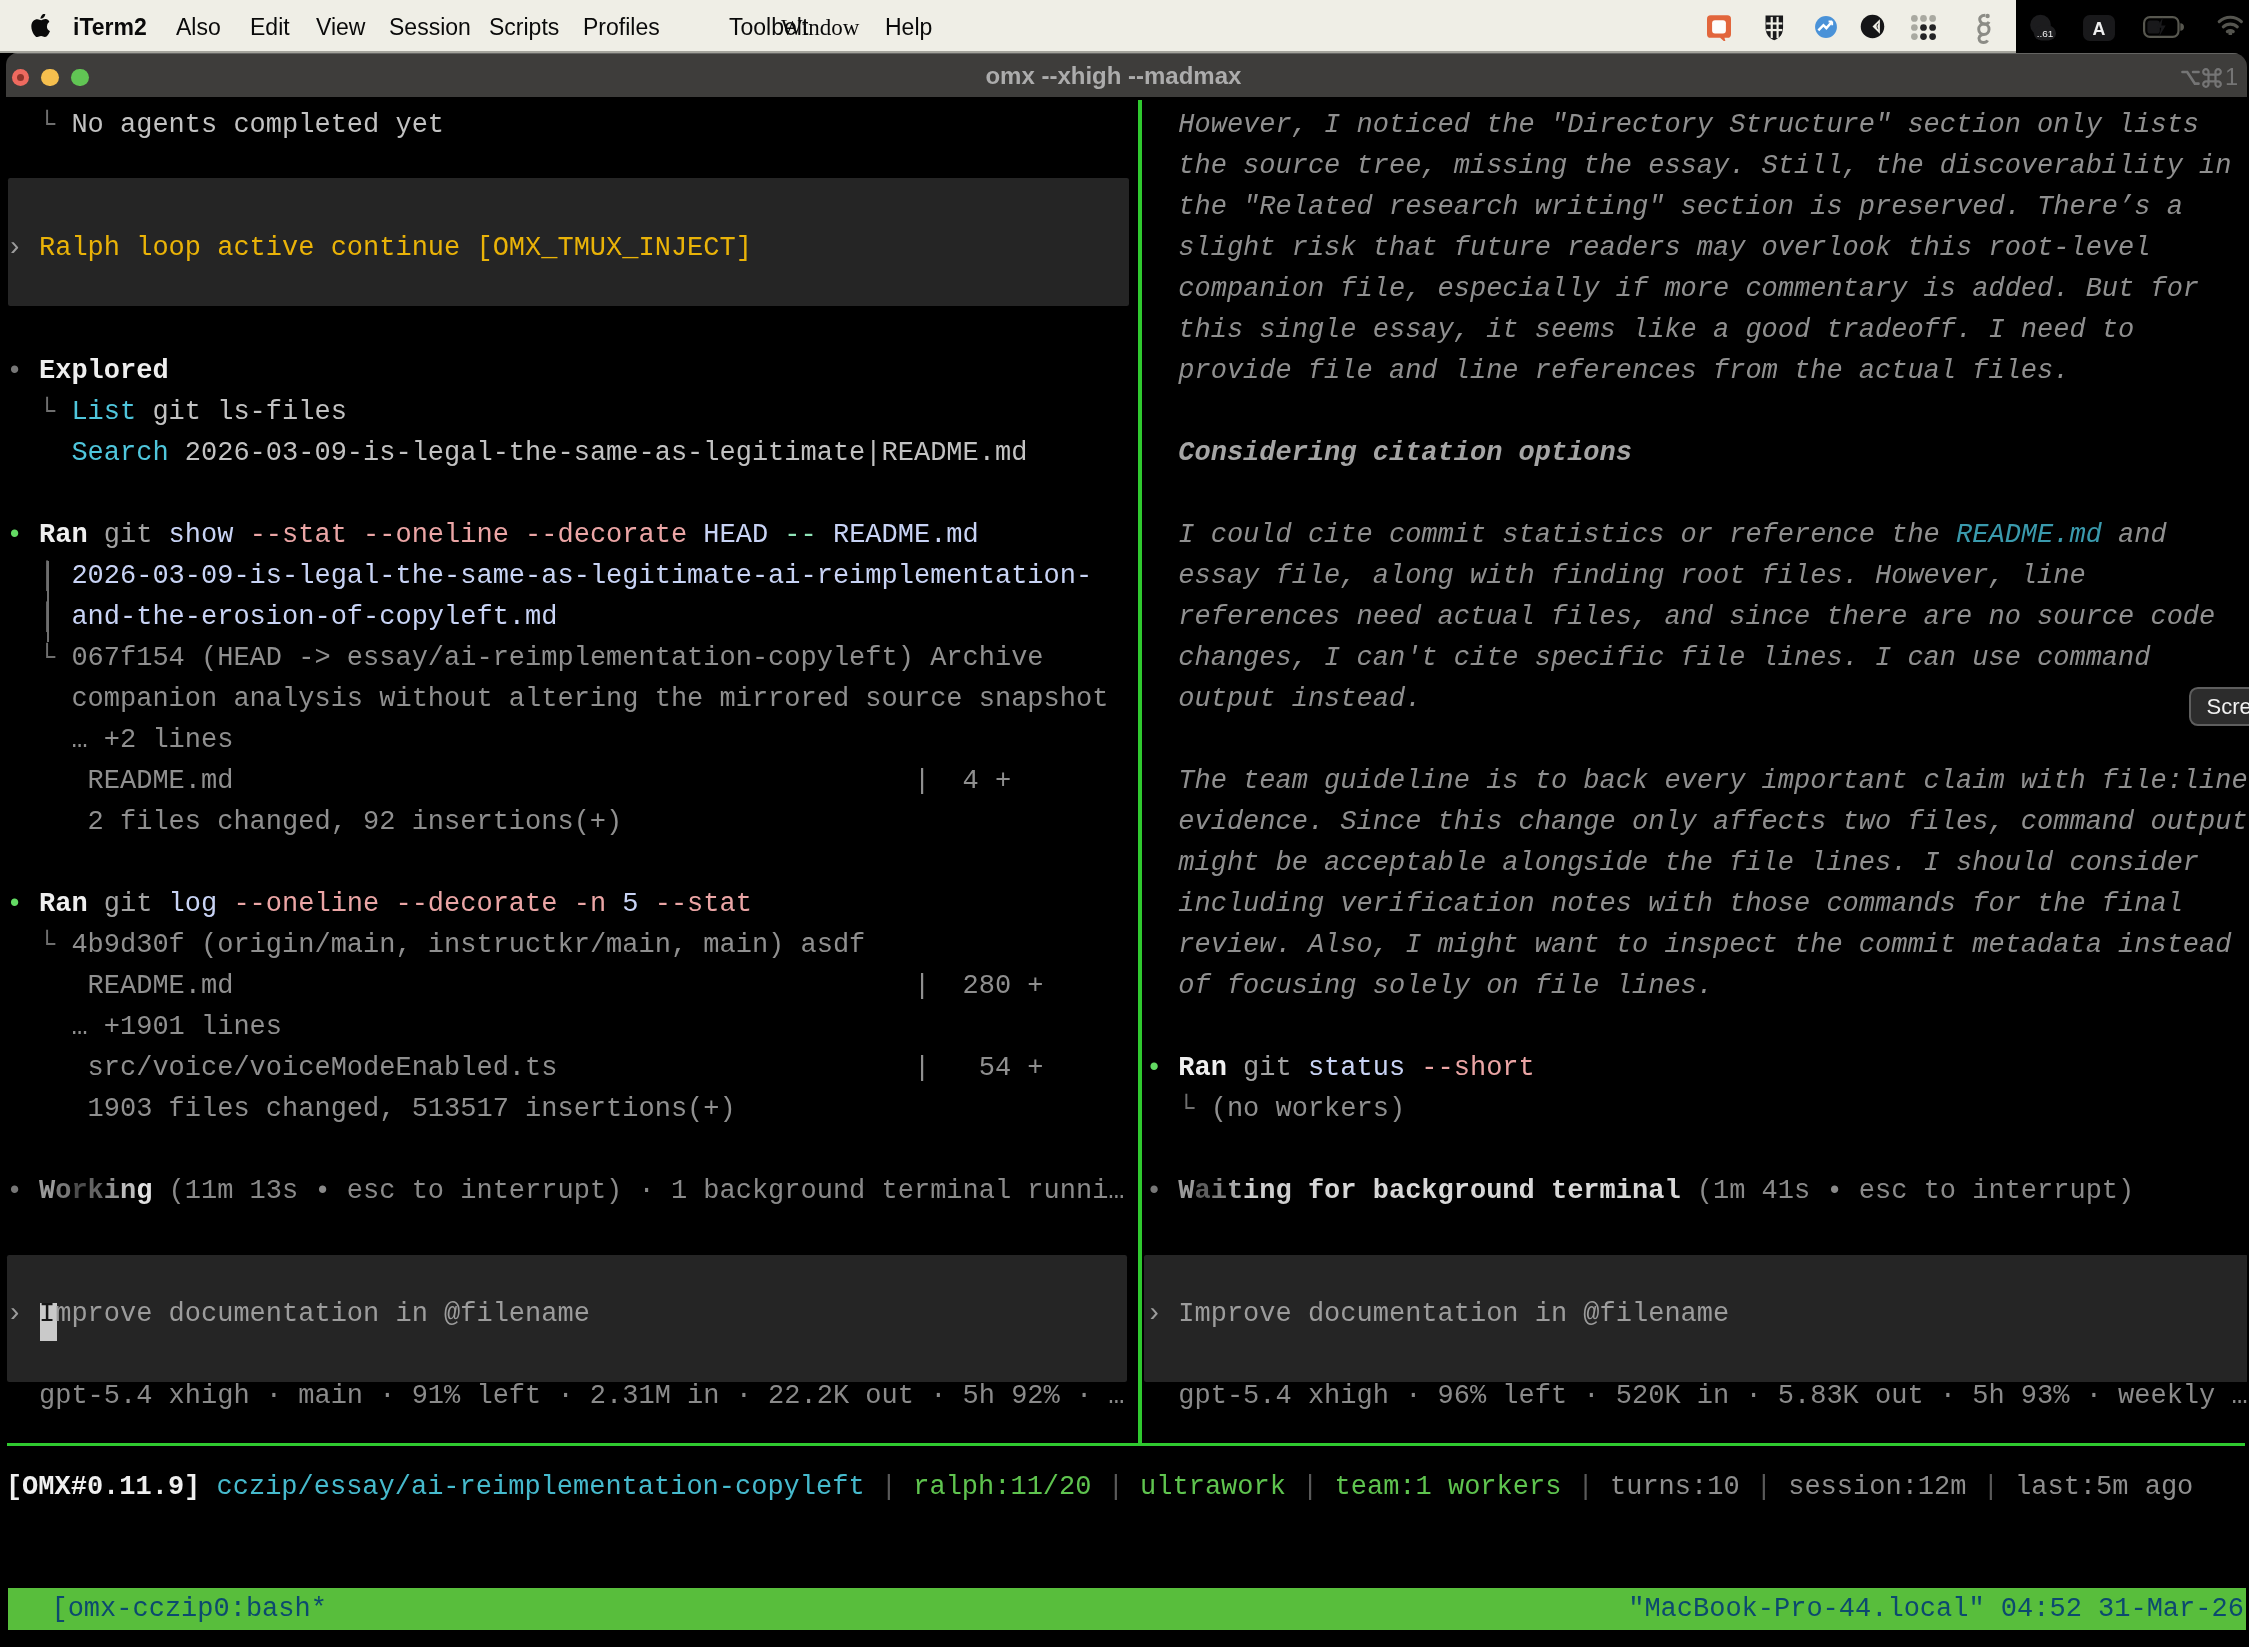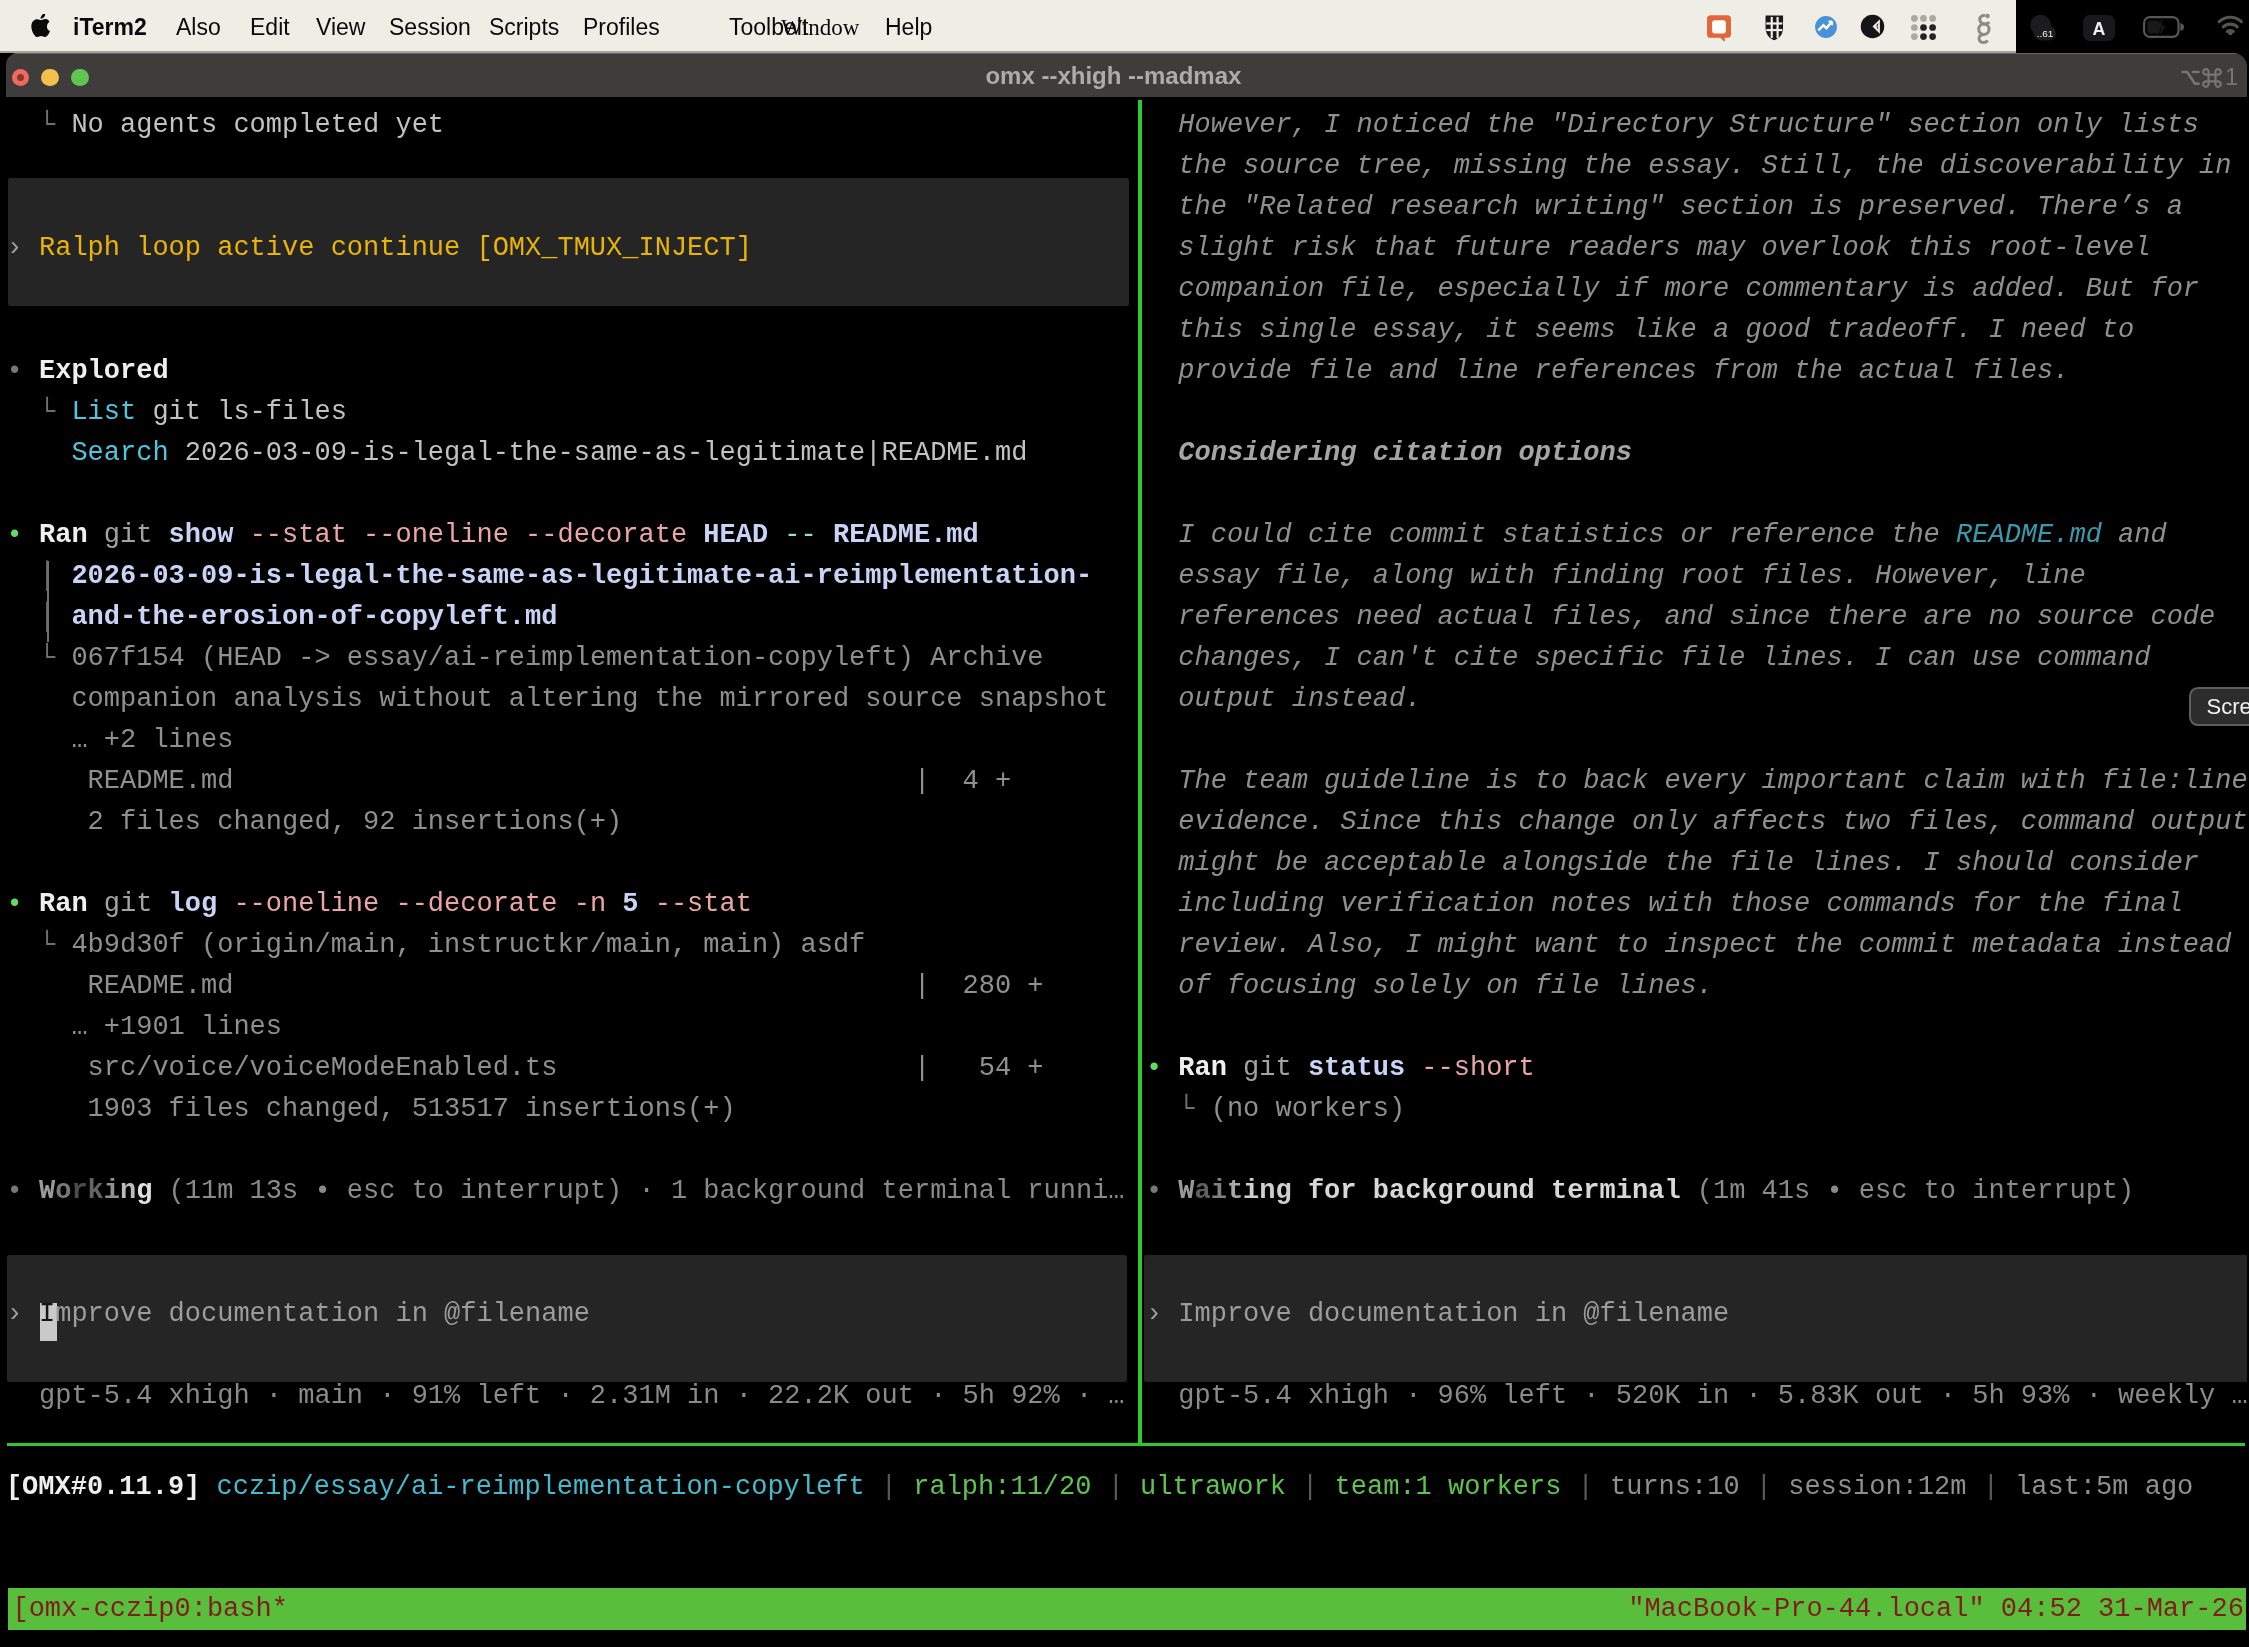--- a/index.html
+++ b/index.html
@@ -21,30 +21,30 @@
   .tl { position:absolute; top:14.8px; width:17.7px; height:17.7px; border-radius:50%; }
   #keys { position:absolute; right:8.9px; top:0; height:44px; line-height:46px; color:#7c7c7c; font-size:22px;}
   
   pre, .t { font-family:"Liberation Mono", monospace; font-size:27px; line-height:41px; }
   pre { position:absolute; margin:0; white-space:pre; }
   .box { position:absolute; background:#252525; border-radius:2.2px; }
   .gv { position:absolute; background:#2fc92f; }
   b { font-weight:bold; }
   i.it { font-style:italic; }
   
-  .wh { color:#efefef; } .lav { color:#c8d3f5;font-weight:bold; } .blu { color:#a3a3a3; }
+  .wh { color:#efefef; } .lav { color:#c8d3f5; } .blu { color:#a3a3a3; }
   .sal { color:#eba5a5; } .mnt { color:#90e5b8; } .cyn { color:#4fc6dc; }
   .tea { color:#3a9aad; } .gb { color:#63da63; } .g1 { color:#c2c2c2; }
   .g2 { color:#8f8f8f; } .g3 { color:#9c9c9c; } .g4 { color:#8a8a8a; }
   .g5 { color:#eab308; } .g6 { color:#6f6f6f; } .g7 { color:#777777; }
   .g8 { color:#5a5a5a; } .hd { color:#a5a5a5; }
   .cur { color:#141414; }
   
   #tmuxbar { position:absolute; left:2.2px; top:1535px; width:2238px; height:42px; background:#58be3c; }
-  #tmuxbar pre { color:#7f1d1d; line-height:42px; }
+  #tmuxbar pre { color:#0c4a6e; line-height:42px;margin-left:39px; }
   
   #scre { position:absolute; left:2189px; top:687px; width:89px; height:39px;
     background:#2c2c2c; border:2.2px solid #5e5e5e; border-radius:8.9px;
     color:#f2f2f2; font-size:22px; line-height:35px; padding-left:15.5px; }
 </style>
 </head>
 <body>
 <div id="menubar">
   <svg class="ic" style="left:31px; top:14px;" width="19" height="23.6" viewBox="0 0 814 1000">
       <path fill="#0a0a0a" d="M788 341c-6 4-105 60-105 184 0 144 126 195 130 196-1 3-20 70-67 139-42 60-86 120-153 120s-84-39-161-39c-75 0-102 40-163 40s-104-56-153-124C60 775 14 645 14 521c0-199 129-304 256-304 67 0 123 44 166 44 40 0 103-47 180-47 29 0 133 3 172 127zM559 127c31-37 53-88 53-139 0-7-1-14-2-20-50 2-110 34-146 75-28 32-55 83-55 135 0 8 1 16 2 18 3 1 8 2 13 2 45 0 102-30 135-71z"></path>

